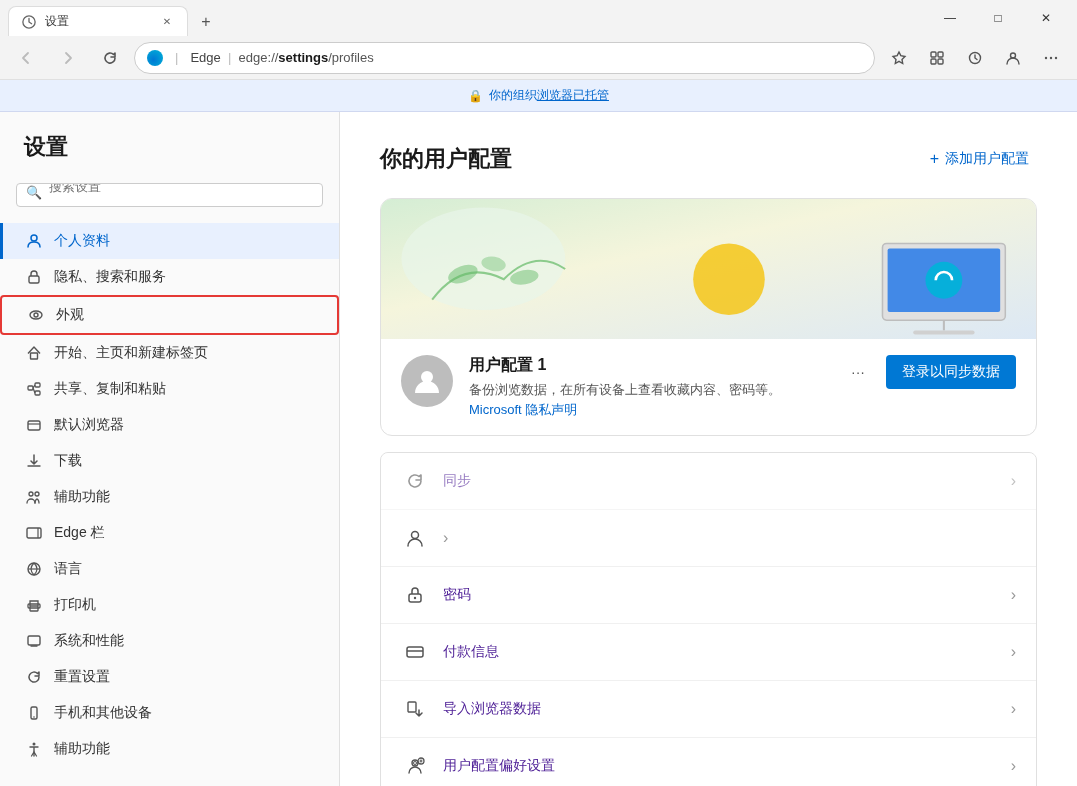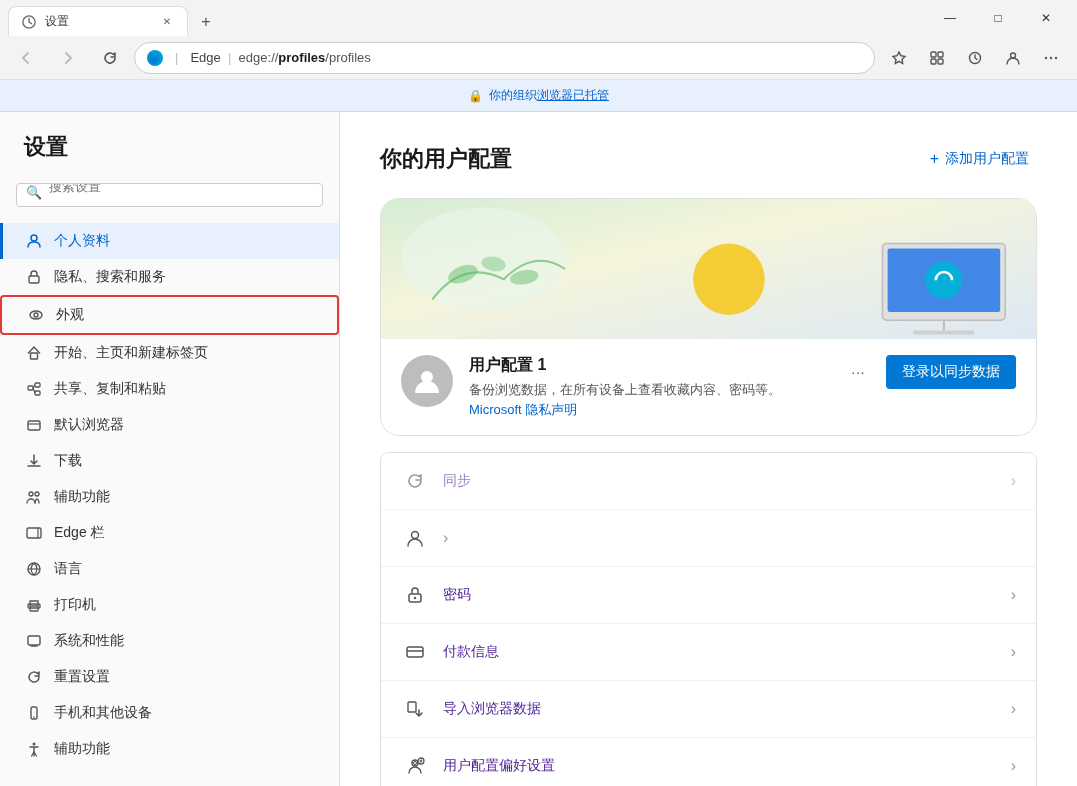--- a/index.html
+++ b/index.html
@@ -48,21 +48,21 @@
     .nav-item-icon { width: 20px; height: 20px; display: flex; align-items: center; justify-content: center; font-size: 14px; flex-shrink: 0; }
     .nav-item-label { font-size: 14px; }
 
     
     .page-content { flex: 1; overflow-y: auto; padding: 32px 40px; background: #fff; }
     .page-header { display: flex; align-items: center; justify-content: space-between; margin-bottom: 24px; }
     .page-title-text { font-size: 22px; font-weight: 600; color: #1a1a1a; }
     .add-profile-btn { display: flex; align-items: center; gap: 6px; color: #0066cc; font-size: 14px; cursor: pointer; border: none; background: transparent; padding: 6px 8px; border-radius: 4px; }
 
     
-    .profile-card { background: #fff; border: 1px solid #e0e0e0; border-radius: 19px; margin-bottom: 16px; overflow: hidden; }
+    .profile-card { background: #fff; border: 1px solid #e0e0e0; border-radius: 12px; margin-bottom: 16px; overflow: hidden; }
     .profile-card-hero { width: 100%; height: 140px; background: linear-gradient(135deg, #e8f5e9, #f9f9e0, #e3f2fd); position: relative; }
     .profile-card-body { display: flex; align-items: flex-start; padding: 16px 20px; gap: 16px; }
     .profile-avatar { width: 52px; height: 52px; border-radius: 50%; background: #bdbdbd; display: flex; align-items: center; justify-content: center; flex-shrink: 0; }
     .profile-avatar svg { width: 32px; height: 32px; fill: #fff; }
     .profile-info { flex: 1; }
     .profile-name { font-size: 16px; font-weight: 600; color: #1a1a1a; margin-bottom: 4px; }
     .profile-desc { font-size: 13px; color: #555; line-height: 1.5; }
     .profile-desc a { color: #0066cc; text-decoration: none; }
     .profile-actions { display: flex; align-items: center; gap: 12px; flex-shrink: 0; }
     .more-btn { width: 32px; height: 32px; display: flex; align-items: center; justify-content: center; border-radius: 50%; cursor: pointer; color: #555; }
@@ -125,21 +125,21 @@
       <svg width="16" height="16" viewBox="0 0 16 16" fill="none">
           <path d="M13 8a5 5 0 1 1-1.5-3.5L13 3v4h-4" stroke="#555" stroke-width="1.6" stroke-linecap="round" stroke-linejoin="round"></path>
         </svg>
     </button>
     <div class="address-bar">
       <div class="address-bar-icon">
         <div class="edge-logo"></div>
       </div>
       <span class="address-divider">|</span>
       <span class="address-text">
-        <span style="color:#444; font-weight:500;">Edge</span><span style="color:#bbb"> &nbsp;|&nbsp; </span><span style="color:#555;">edge://</span><span style="color:#1a1a1a; font-weight:600;">profiles</span><span style="color:#555;">/profiles</span>
+        <span style="color:#444; font-weight:500;">Edge</span><span style="color:#bbb"> &nbsp;|&nbsp; </span><span style="color:#555;">edge://</span><span style="color:#1a1a1a; font-weight:600;">settings</span><span style="color:#555;">/profiles</span>
       </span>
     </div>
     <div class="toolbar-actions">
       <button class="nav-btn" title="收藏夹">
         <svg width="16" height="16" viewBox="0 0 16 16" fill="none">
             <path d="M8 2l1.8 3.6L14 6.5l-3 2.9.7 4.1L8 11.4l-3.7 2.1.7-4.1-3-2.9 4.2-.9z" stroke="#555" stroke-width="1.4"></path>
           </svg>
       </button>
       <button class="nav-btn" title="集锦">
         <svg width="16" height="16" viewBox="0 0 16 16" fill="none">

